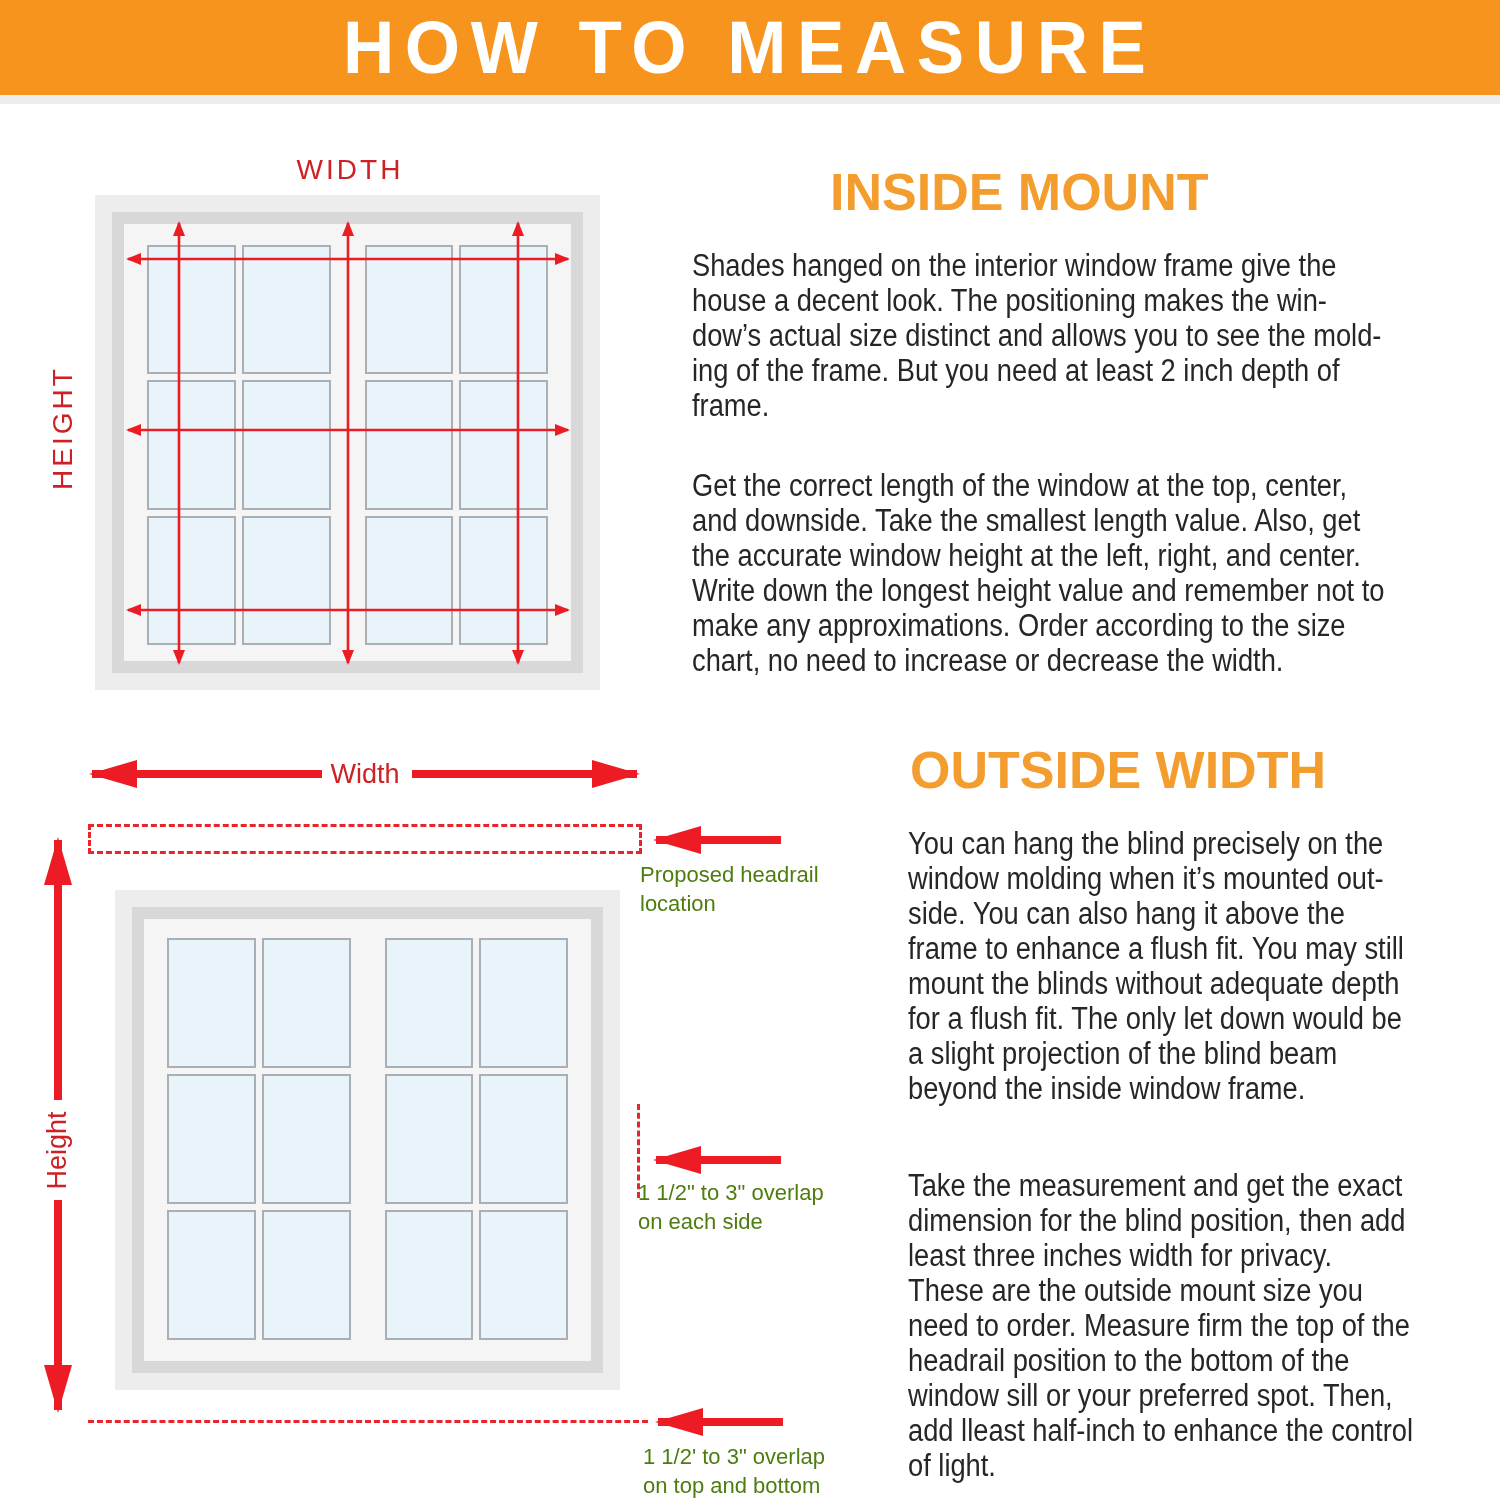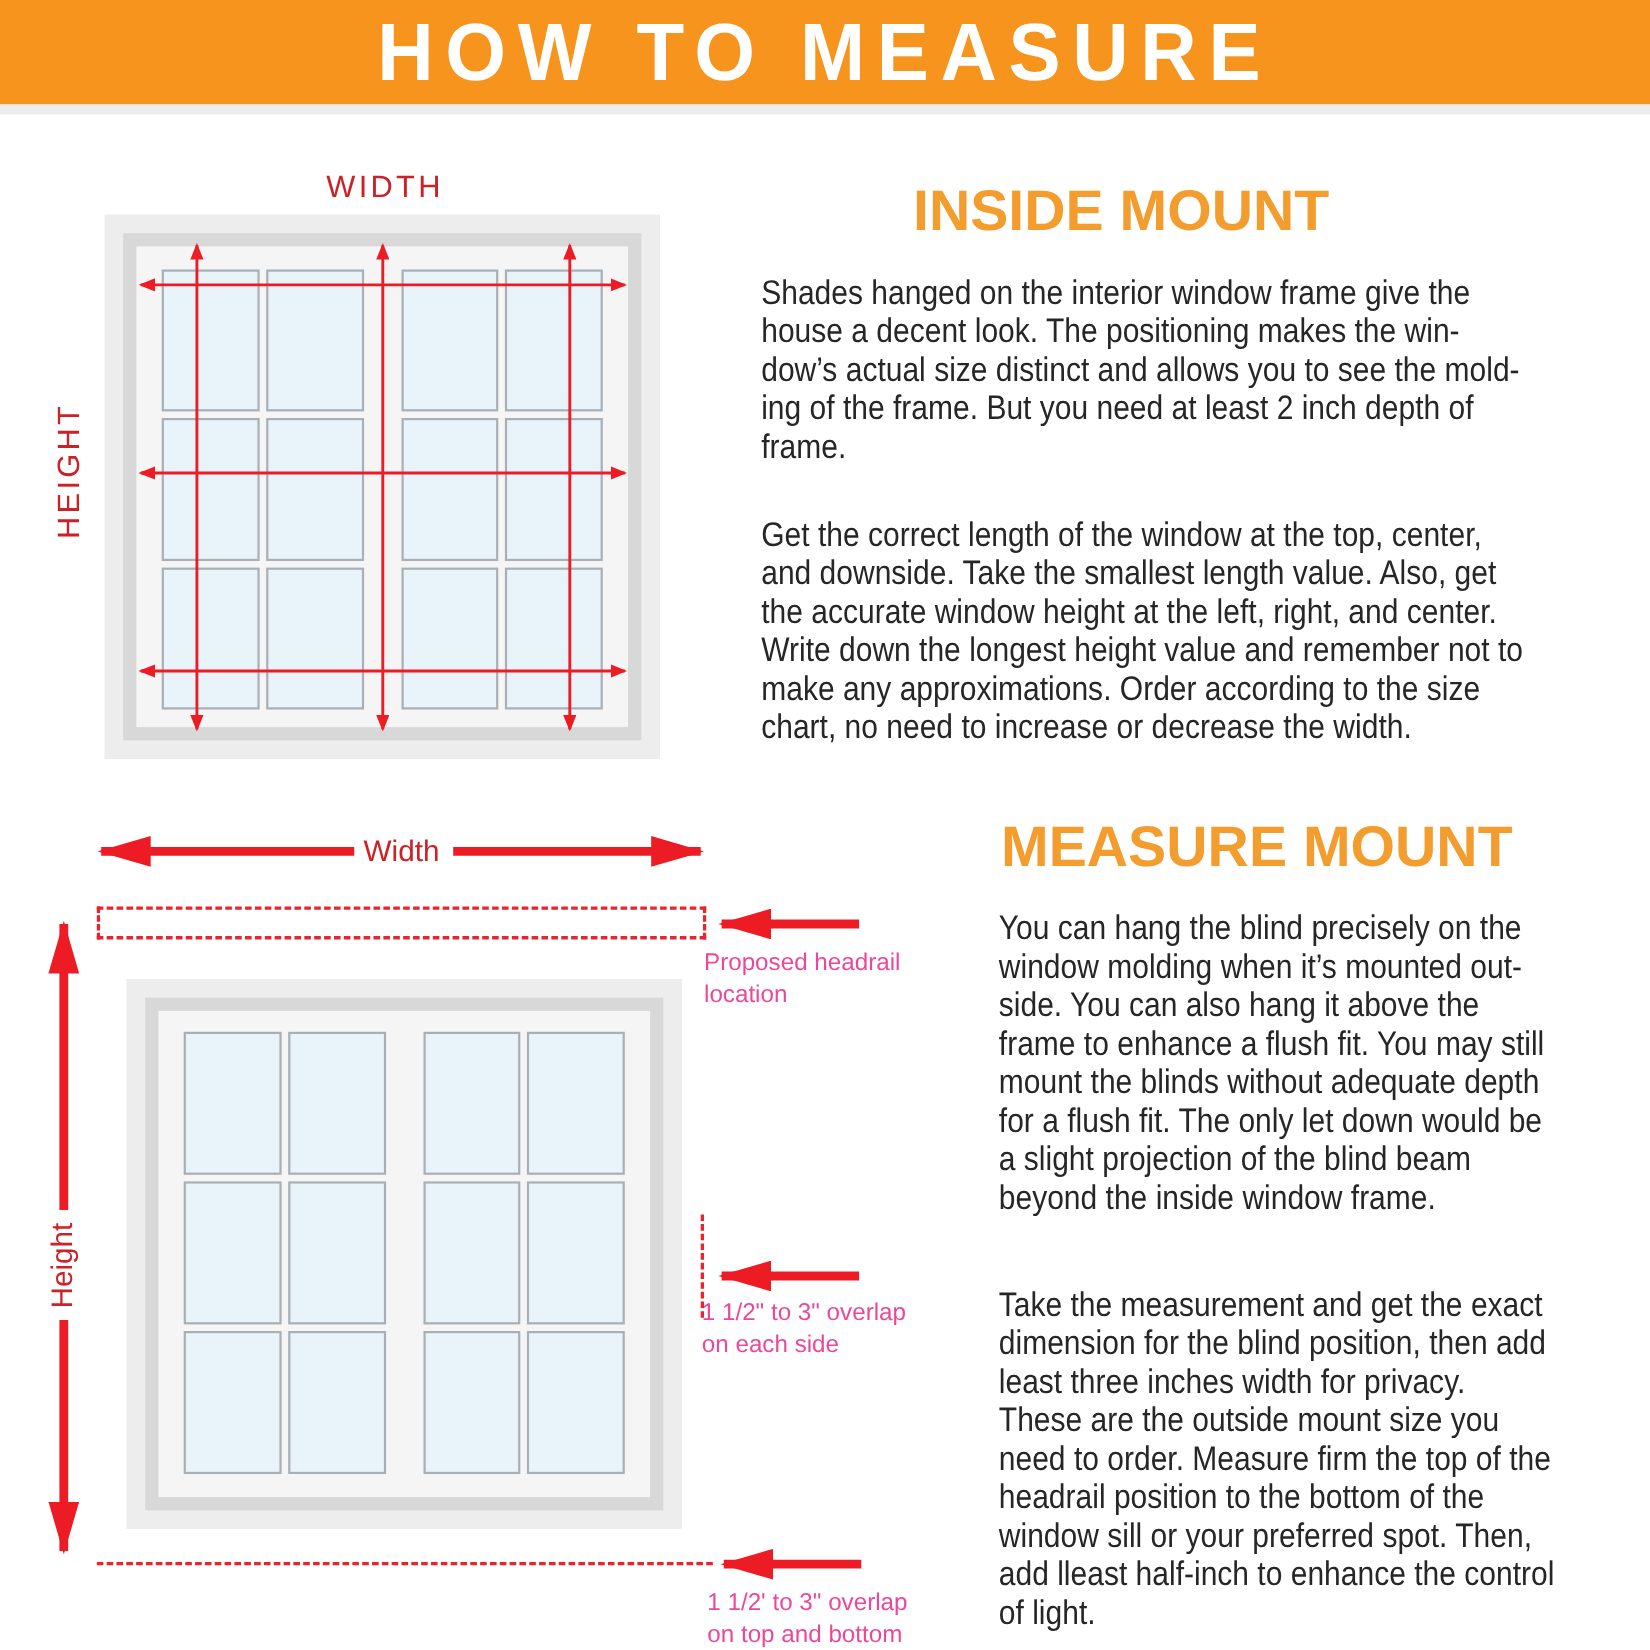--- a/index.html
+++ b/index.html
@@ -24,21 +24,21 @@
   .win .inner{position:absolute;inset:29px;background:#f5f5f5;}
   .win .paneArea{position:absolute;display:flex;gap:34px;}
   .sash{flex:1;display:grid;grid-template-columns:1fr 1fr;grid-template-rows:1fr 1fr 1fr;gap:6px;}
   .pane{background:#e9f4fa;border:2px solid #a8b0b5;}
 
   
   .red-big-label{
     position:absolute;color:#CC2127;font-size:28px;letter-spacing:3px;text-align:center;
   }
   .red-label{position:absolute;color:#CC2127;font-size:27px;text-align:center;white-space:nowrap;}
-  .red-note{position:absolute;color:#ec4899;font-size:22px;line-height:29px;white-space:pre-line;}
+  .red-note{position:absolute;color:#4d7c0f;font-size:22px;line-height:29px;white-space:pre-line;}
   .rot{transform:rotate(-90deg);}
   .dashed-rect{position:absolute;border:3px dashed #E8252C;}
   .dashed-vline{position:absolute;width:0;border-left:3px dashed #E8252C;}
   .dashed-hline{position:absolute;height:0;border-top:3px dashed #E8252C;}
   svg{position:absolute;overflow:visible;}
 
   
   .section-heading{
     position:absolute;color:#F49D2F;font-size:52px;font-weight:bold;text-align:left;
     white-space:nowrap;
@@ -192,21 +192,21 @@
 dow’s actual size distinct and allows you to see the mold-
 ing of the frame. But you need at least 2 inch depth of
 frame.</p>
   <p class="para" style="left:692px;top:468px;margin:0;">Get the correct length of the window at the top, center,
 and downside. Take the smallest length value. Also, get
 the accurate window height at the left, right, and center.
 Write down the longest height value and remember not to
 make any approximations. Order according to the size
 chart, no need to increase or decrease the width.</p>
 
-  <h2 class="section-heading" style="left:910px;top:740px;width:500px;margin:0;">MEASURE MOUNT</h2>
+  <h2 class="section-heading" style="left:910px;top:740px;width:500px;margin:0;">OUTSIDE WIDTH</h2>
   <p class="para narrow" style="left:908px;top:826px;margin:0;">You can hang the blind precisely on the
 window molding when it’s mounted out-
 side. You can also hang it above the
 frame to enhance a flush fit. You may still
 mount the blinds without adequate depth
 for a flush fit. The only let down would be
 a slight projection of the blind beam
 beyond the inside window frame.</p>
   <p class="para narrow" style="left:908px;top:1168px;margin:0;">Take the measurement and get the exact
 dimension for the blind position, then add

